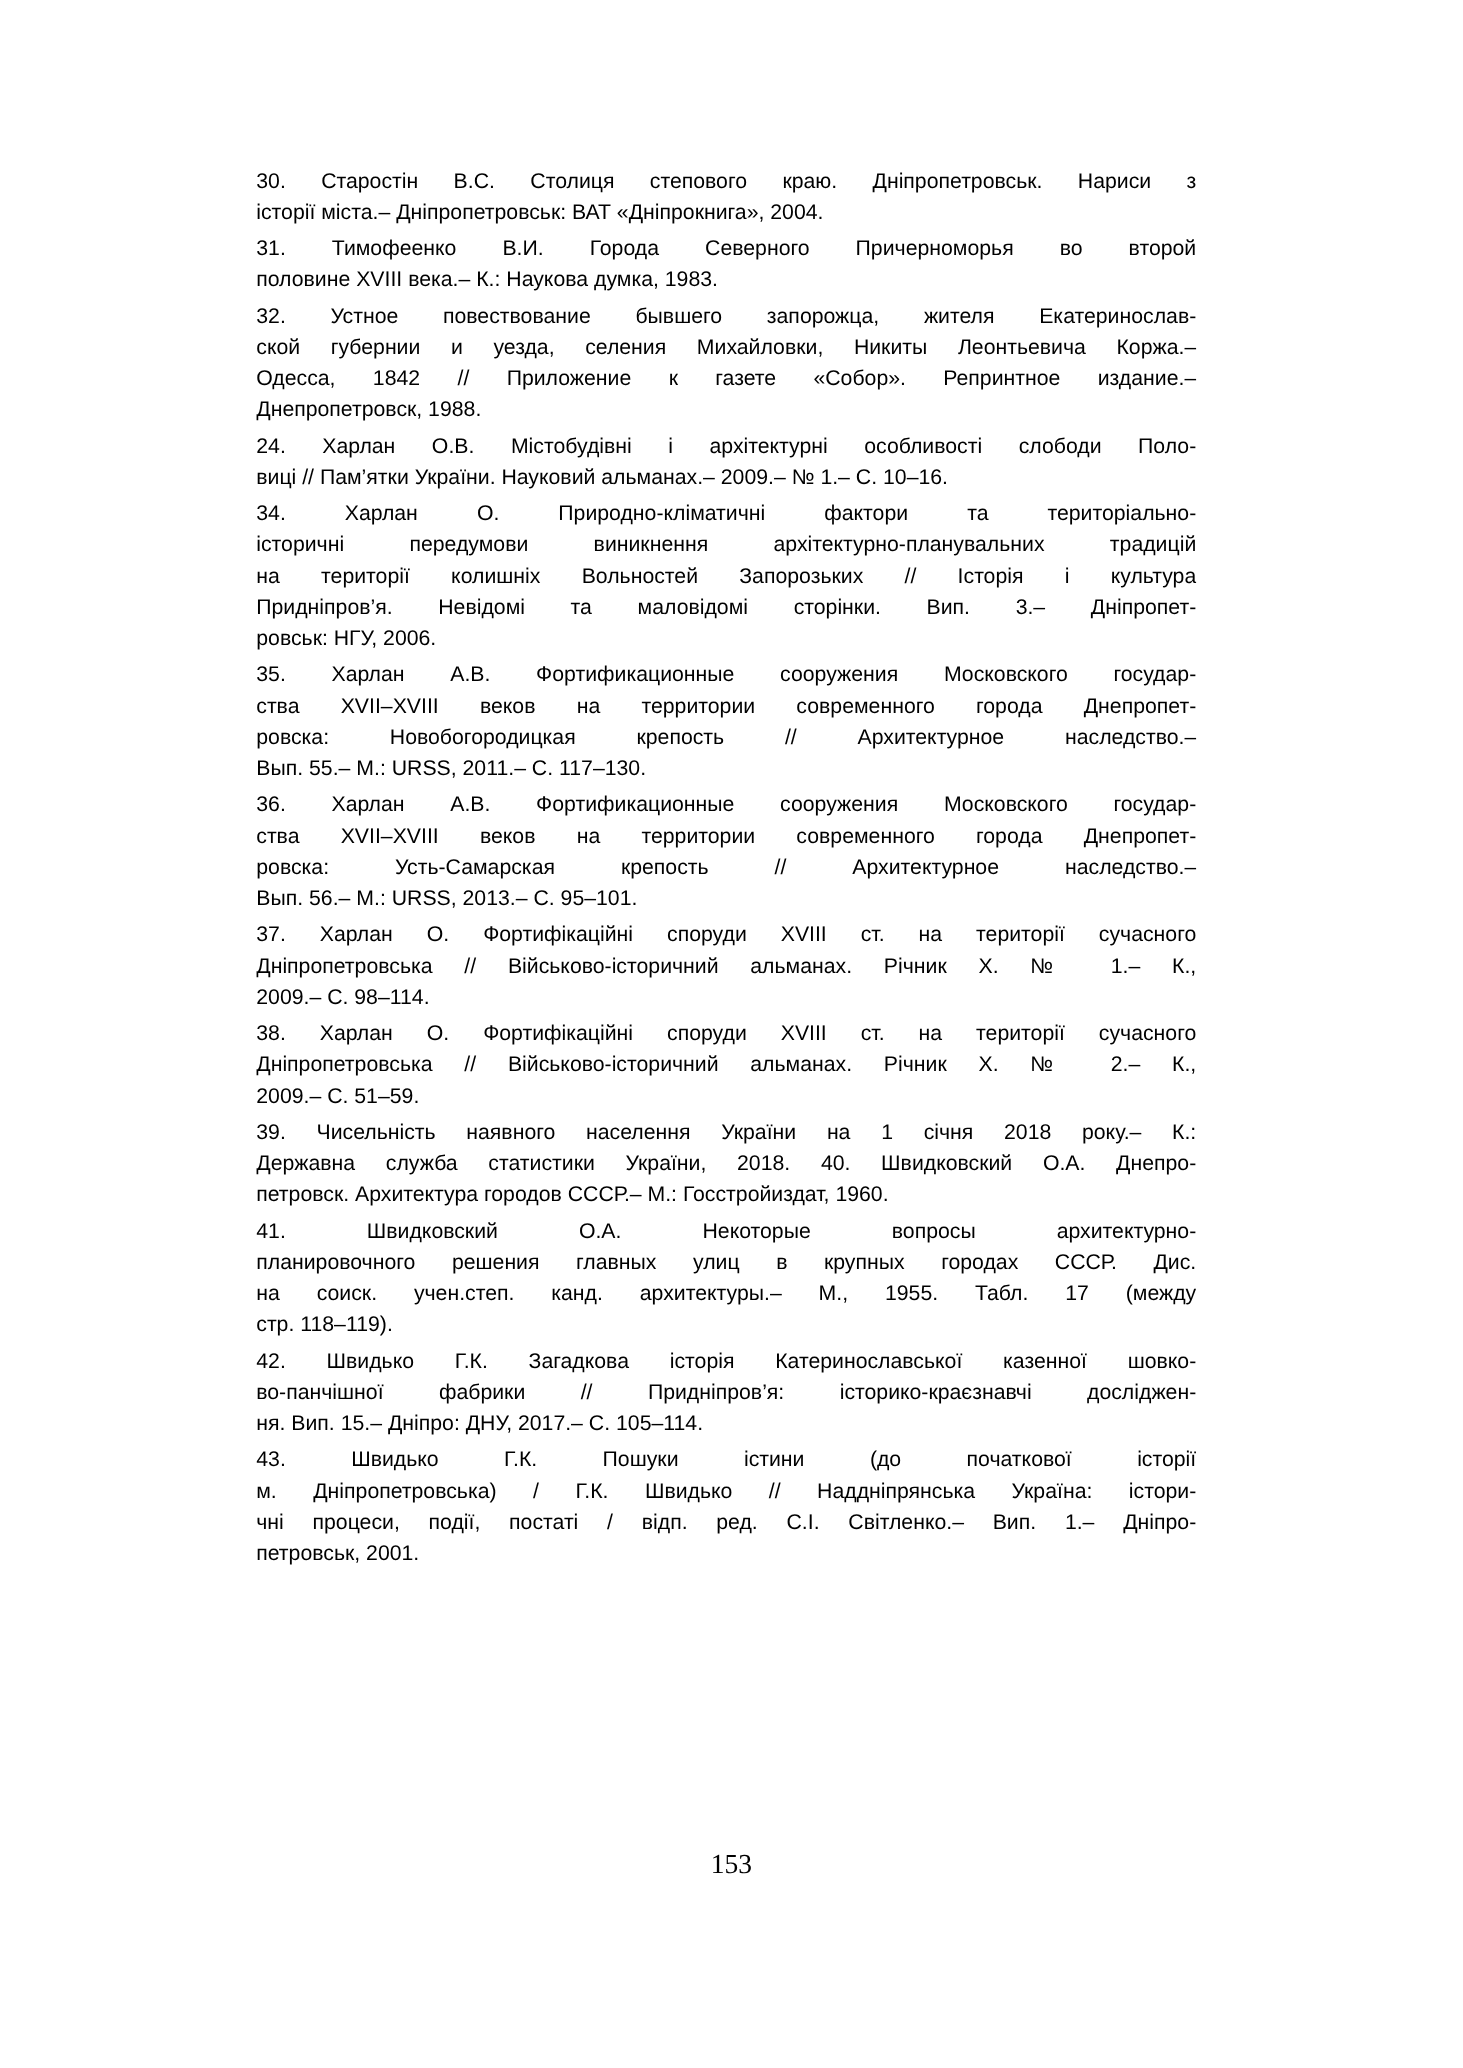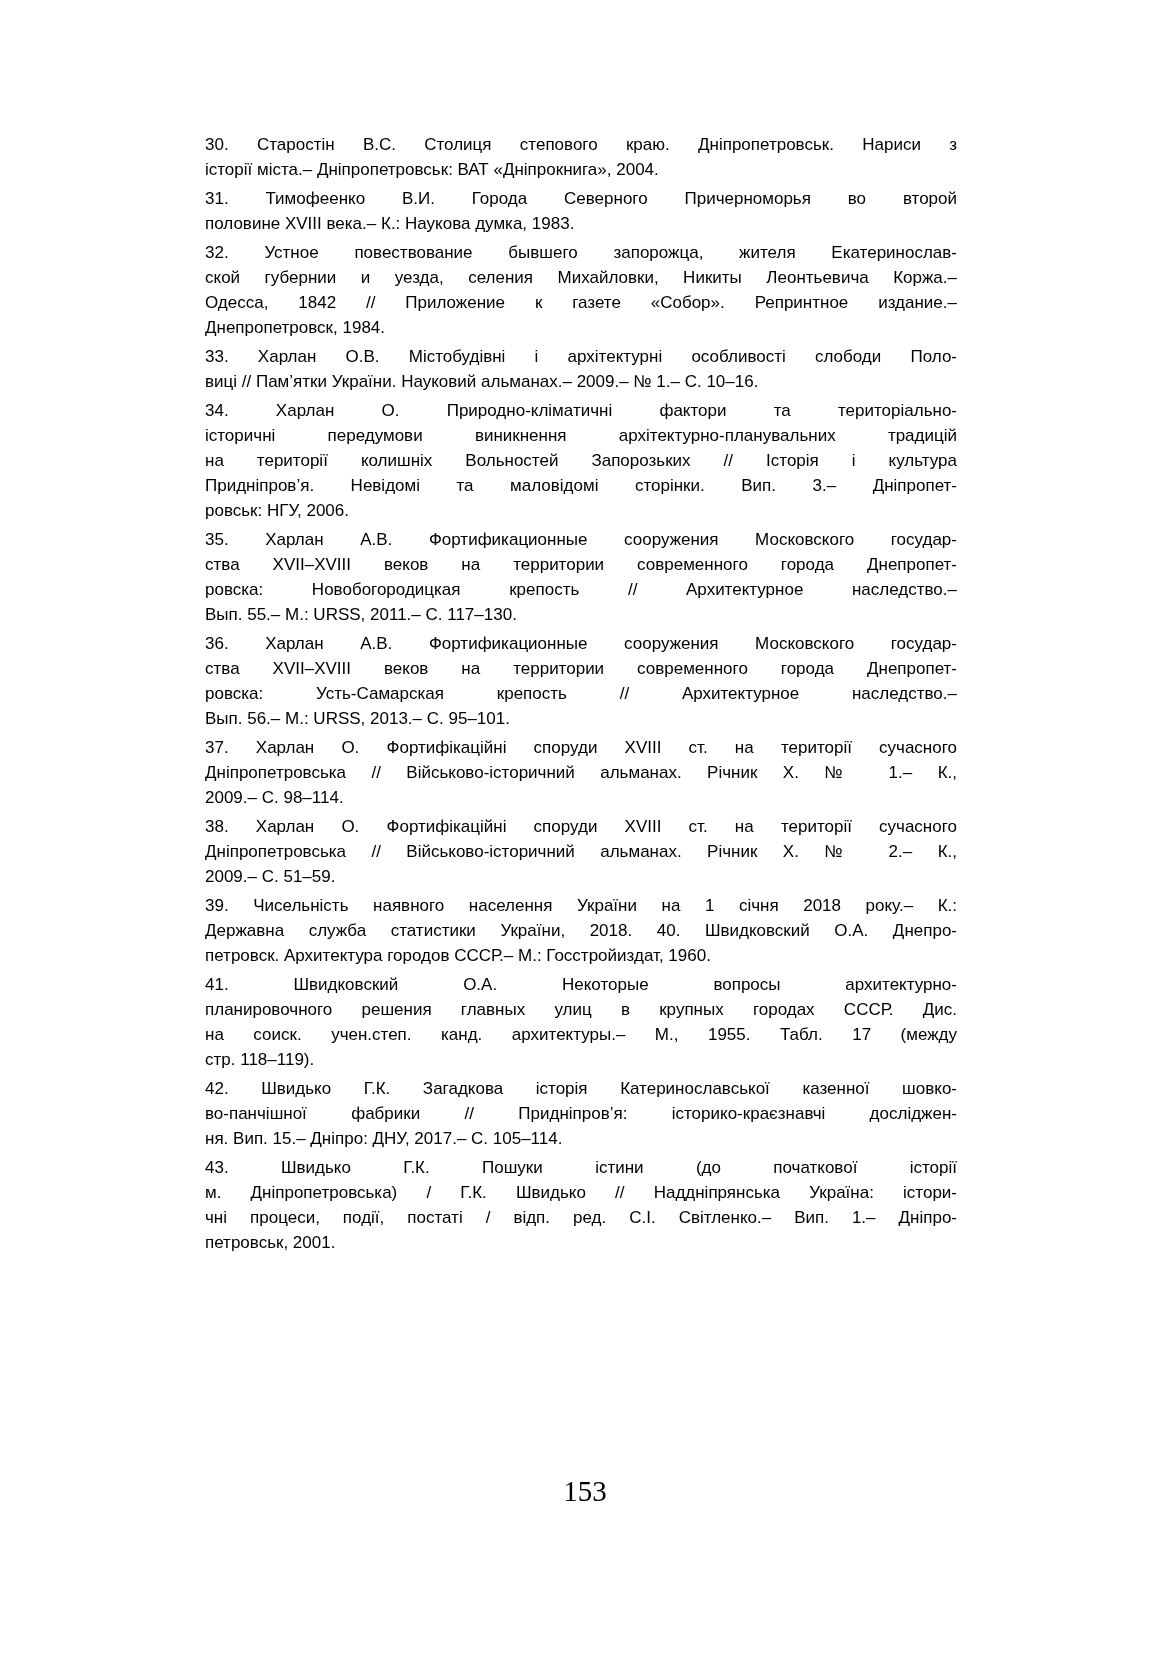--- a/index.html
+++ b/index.html
@@ -43,21 +43,21 @@
     text-align: right;
     text-align-last: left;
   }
   .page-number {
     position: absolute;
     left: 0;
     top: 1474px;
     width: 1170px;
     text-align: center;
     font-family: "Liberation Serif", "DejaVu Serif", serif;
-    font-size: 29px;
+    font-size: 22px;
     line-height: 34px;
     color: #000000;
   }
 </style>
 </head>
 <body>
 
 <div class="page">
   <div class="refs">
       <div class="entry">
@@ -65,24 +65,24 @@
         <div class="line last">історії міста.– Дніпропетровськ: ВАТ «Дніпрокнига», 2004.</div>
       </div>
       <div class="entry">
         <div class="line">31. Тимофеенко В.И. Города Северного Причерноморья во второй</div>
         <div class="line last">половине XVIII века.– К.: Наукова думка, 1983.</div>
       </div>
       <div class="entry">
         <div class="line">32. Устное повествование бывшего запорожца, жителя Екатеринослав-</div>
         <div class="line">ской губернии и уезда, селения Михайловки, Никиты Леонтьевича Коржа.–</div>
         <div class="line">Одесса, 1842 // Приложение к газете «Собор». Репринтное издание.–</div>
-        <div class="line last">Днепропетровск, 1984.</div>
+        <div class="line last">Днепропетровск, 1988.</div>
       </div>
       <div class="entry">
-        <div class="line">33. Харлан О.В. Містобудівні і архітектурні особливості слободи Поло-</div>
+        <div class="line">24. Харлан О.В. Містобудівні і архітектурні особливості слободи Поло-</div>
         <div class="line last">виці // Пам’ятки України. Науковий альманах.– 2009.– № 1.– С. 10–16.</div>
       </div>
       <div class="entry">
         <div class="line">34. Харлан О. Природно-кліматичні фактори та територіально-</div>
         <div class="line">історичні передумови виникнення архітектурно-планувальних традицій</div>
         <div class="line">на території колишніх Вольностей Запорозьких // Історія і культура</div>
         <div class="line">Придніпров’я. Невідомі та маловідомі сторінки. Вип. 3.– Дніпропет-</div>
         <div class="line last">ровськ: НГУ, 2006.</div>
       </div>
       <div class="entry">

